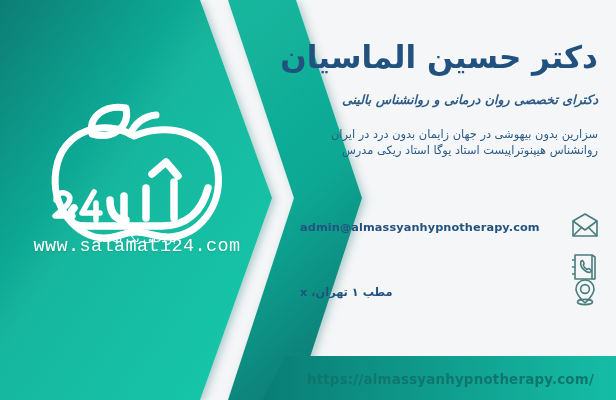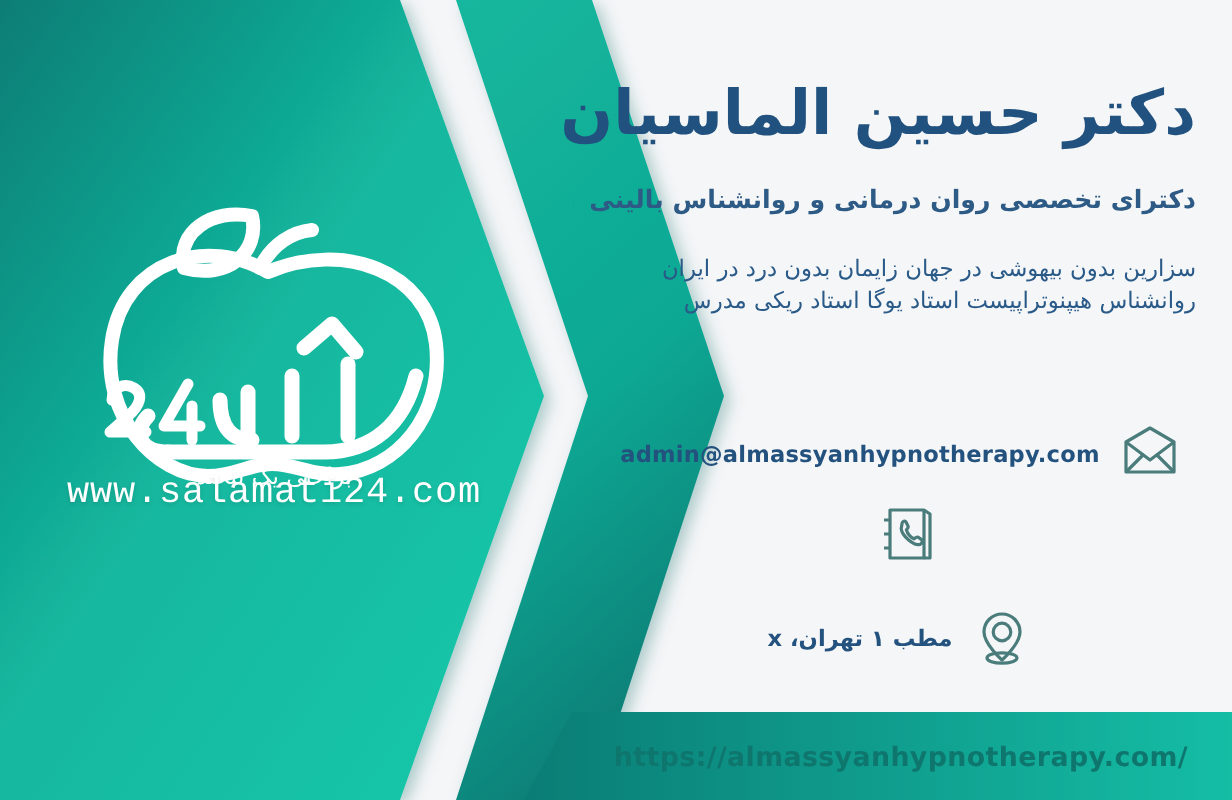--- a/index.html
+++ b/index.html
@@ -25,37 +25,37 @@
   }
 
   
   .rtl{direction:rtl;text-align:right;}
   #title{
     position:absolute;right:18px;top:38px;width:420px;
     color:#21527f;font-size:31px;font-weight:700;line-height:1.25;
   }
   #subtitle{
     position:absolute;right:18px;top:92px;width:420px;
-    color:#2d5b86;font-size:12.6px;font-weight:700;line-height:1.3;
+    color:#2d5b86;font-size:12.6px;font-weight:700;line-height:1.3;font-style:italic;
   }
   #bio{
     position:absolute;right:18px;top:126px;width:420px;
     color:#2a5a88;font-size:11.4px;line-height:16.2px;
   }
   #bio div{white-space:nowrap;}
 
   
-  .crow{position:absolute;display:flex;align-items:center;justify-content:center;gap:10px;}
+  .crow{position:absolute;display:flex;align-items:center;justify-content:space-between;gap:10px;}
   .ctext{color:#24527e;font-size:11.3px;font-weight:700;letter-spacing:.1px;}
   .ctext.fa{direction:rtl;}
   .cicon{width:30px;height:30px;flex:0 0 30px;display:block;}
 
   #row-email{right:16px;top:212px;width:300px;}
   #row-phone{right:16px;top:252px;width:300px;}
-  #row-addr{right:16px;top:304px;width:300px;}
+  #row-addr{right:16px;top:277px;width:300px;}
 
   
   #urlbar-svg{position:absolute;left:0;bottom:0;width:616px;height:50px;}
   #url-text{
     position:absolute;right:22px;bottom:13px;
     color:#0f766e;font-size:13.4px;font-weight:700;letter-spacing:.2px;
   }
 </style>
 </head>
 <body>

